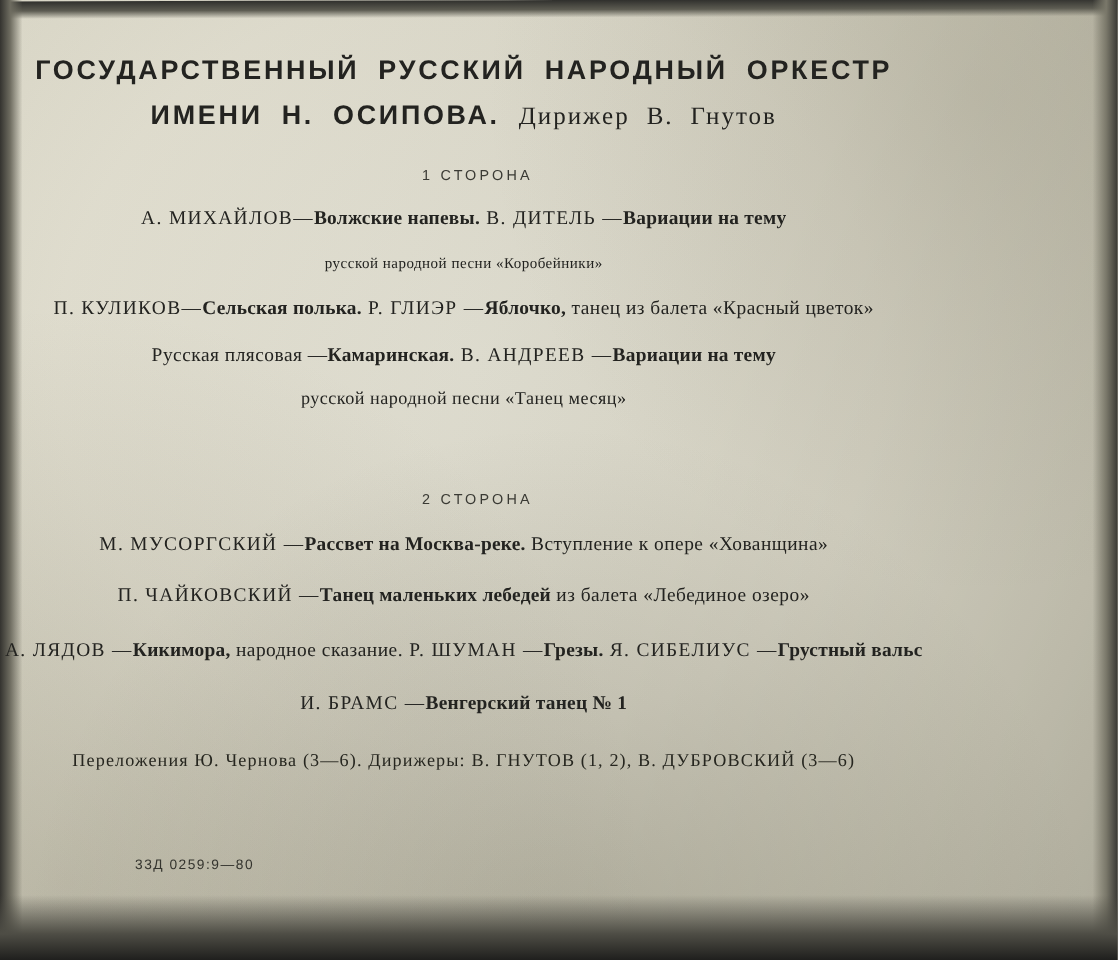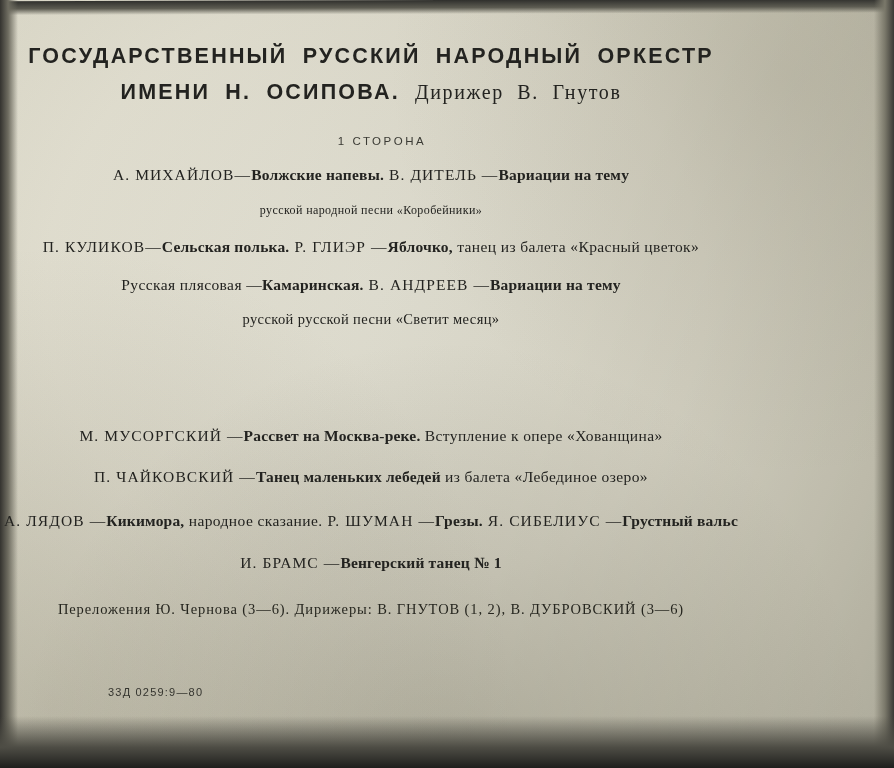--- a/index.html
+++ b/index.html
@@ -164,24 +164,25 @@
 
     <div class="track" style="top:238px;">
       <span class="composer">П. КУЛИКОВ—</span><span class="work">Сельская полька.</span><span class="composer"> Р. ГЛИЭР —</span><span class="work">Яблочко,</span><span class="plain"> танец из балета «Красный цветок»</span>
     </div>
 
     <div class="track" style="top:276px;">
       <span class="plain">Русская плясовая —</span><span class="work">Камаринская.</span><span class="composer"> В. АНДРЕЕВ —</span><span class="work">Вариации на тему</span>
     </div>
 
     <div class="track" style="top:311px; font-size:14.5px;">
-      <span class="plain">русской русской песни «Светит месяц»</span>
-    </div>
-
-
+      <span class="plain">русской народной песни «Танец месяц»</span>
+    </div>
+
+
+    <div class="side-label" style="top:394px;">2 СТОРОНА</div>
 
     <div class="track" style="top:427px;">
       <span class="composer">М. МУСОРГСКИЙ —</span><span class="work">Рассвет на Москва-реке.</span><span class="plain"> Вступление к опере «Хованщина»</span>
     </div>
 
     <div class="track" style="top:468px;">
       <span class="composer">П. ЧАЙКОВСКИЙ —</span><span class="work">Танец маленьких лебедей</span><span class="plain"> из балета «Лебединое озеро»</span>
     </div>
 
     <div class="track" style="top:512px;">

